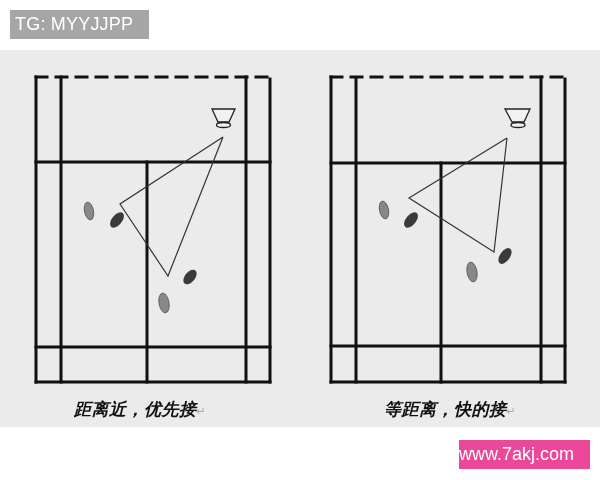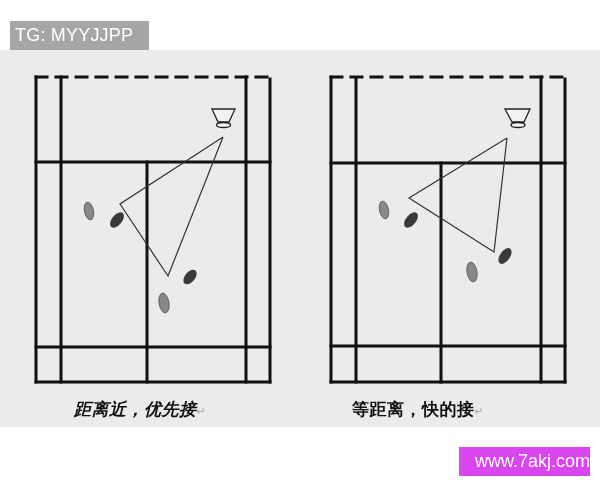--- a/index.html
+++ b/index.html
@@ -1,24 +1,24 @@
 <!DOCTYPE html>
 <html><head>
   <meta charset="utf-8">
   <style>
     html, body { margin:0; padding:0; }
     body { width:600px; height:480px; background:#ffffff; position:relative; overflow:hidden;
            font-family:"DejaVu Sans", sans-serif; }
     .panel { position:absolute; left:0; top:50px; width:600px; height:377px; background:#ebebeb; }
-    .wm-top { position:absolute; left:10px; top:21px; width:139px; height:29px; background:#a6a6a6;
+    .wm-top { position:absolute; left:10px; top:10px; width:139px; height:29px; background:#a6a6a6;
               color:#ffffff; font-family:"Liberation Sans", sans-serif; font-size:18px; line-height:29px;
               padding-left:5px; box-sizing:border-box; letter-spacing:0.2px; }
-    .wm-bottom { position:absolute; left:459px; top:440px; width:131px; height:29px; background:#d946ef;
+    .wm-bottom { position:absolute; left:459px; top:440px; width:131px; height:29px; background:#ec4899;
                  color:#ffffff; font-family:"Liberation Sans", sans-serif; font-size:18px; line-height:29px;
-                 text-align:right;margin-top:7px; }
+                 text-align:left; }
     svg.court { position:absolute; left:0; top:0; }
     .caption { position:absolute; top:398px; font-family:"DejaVu Sans", sans-serif; font-weight:bold;
                font-size:17px; color:#111; letter-spacing:0.5px; }
     .caption .mark { color:#aaa; font-weight:normal; font-size:11px; }
   </style>
 </head>
 <body>
 
 <div class="panel"></div>
 
@@ -77,17 +77,17 @@
     <ellipse cx="384" cy="210" rx="4.5" ry="9" fill="#888" stroke="#555" stroke-width="0.8" transform="rotate(-12 384 210)"></ellipse>
     <ellipse cx="411" cy="220" rx="5" ry="9" fill="#3a3a3a" transform="rotate(40 411 220)"></ellipse>
     <ellipse cx="505" cy="256" rx="5" ry="9" fill="#3a3a3a" transform="rotate(35 505 256)"></ellipse>
     <ellipse cx="472" cy="272" rx="5" ry="10" fill="#888" stroke="#555" stroke-width="0.8" transform="rotate(-10 472 272)"></ellipse>
   </g>
 </svg>
 
 <div class="caption" style="left:74px;font-style:italic;">
   <span>距离近，优先接</span><span class="mark">↵</span>
 </div>
-<div class="caption" style="left:352px;">
+<div class="caption" style="left:384px;font-style:italic;">
   <span>等距离，快的接</span><span class="mark">↵</span>
 </div>
 
 <div class="wm-bottom">www.7akj.com</div>
 
 </body></html>

